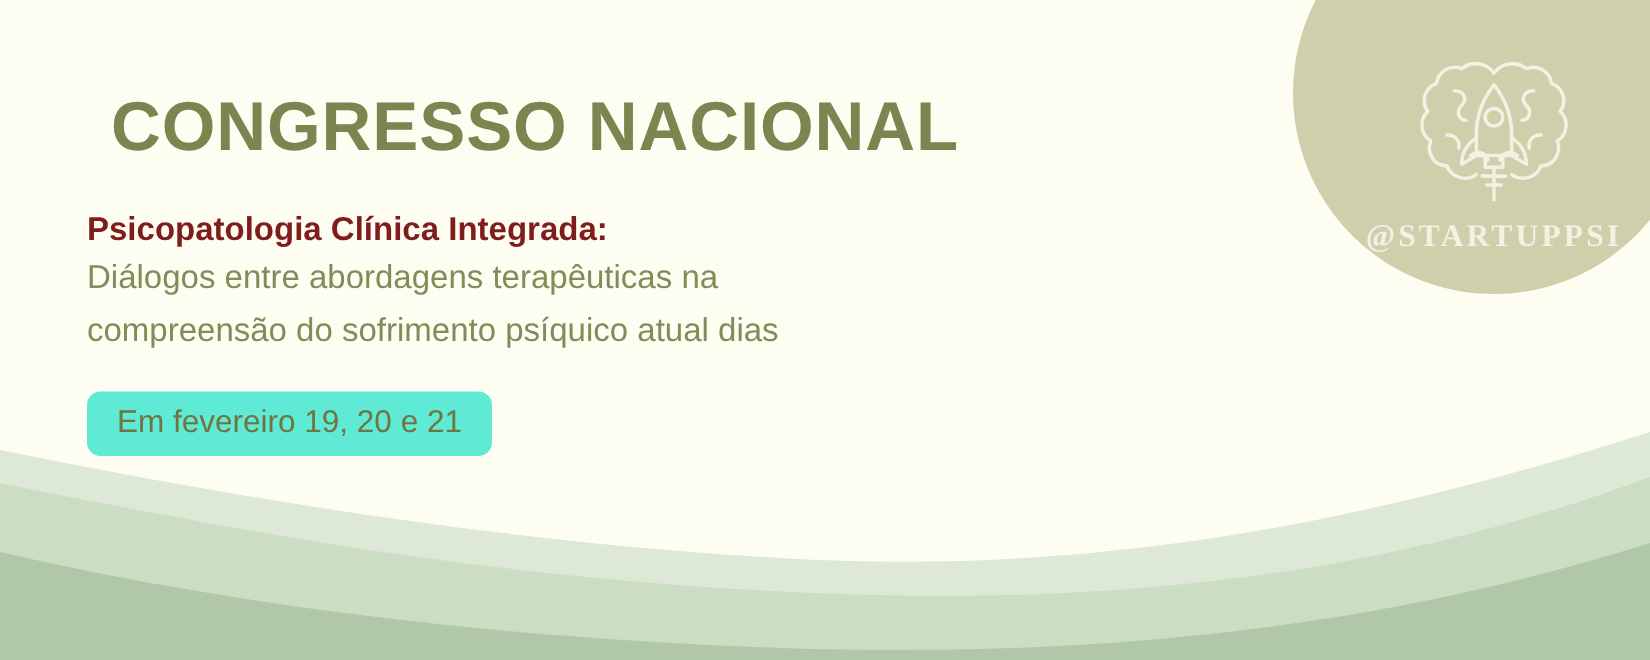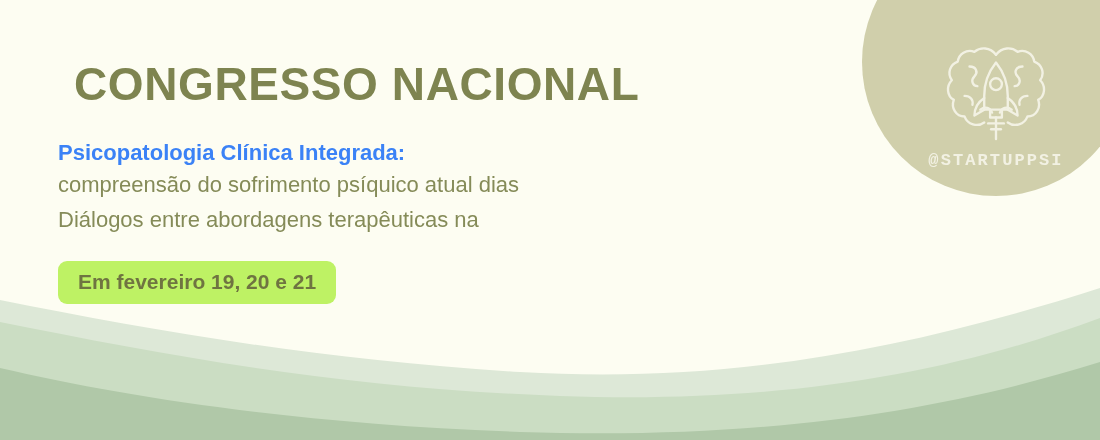--- a/index.html
+++ b/index.html
@@ -46,25 +46,25 @@
     padding-bottom: 26px;
     box-sizing: border-box;
   }
   .brand-mark {
     width: 118px;
     height: 104px;
     display: block;
   }
   .brand-handle {
     margin-top: 6px;
-    font-size: 17px;
+    font-size: 21px;
     font-weight: 700;
     letter-spacing: 2.1px;
     color: #f2f1e3;
-    font-family: Liberation Mono, monospace;
+    font-family: Liberation Serif, serif;
     white-space: nowrap;
   }
   .content {
     position: absolute;
     left: 58px;
     top: 44px;
     width: 740px;
   }
   .headline {
     margin: 16px;
@@ -76,39 +76,39 @@
     font-family: "Liberation Sans", sans-serif;
     white-space: nowrap;
   }
   .subtitle-block {
     margin-top: 30px;
   }
   .subtitle-strong {
     display: block;
     font-size: 22px;
     font-weight: 700;
-    color: #3b82f6;
+    color: #7f1d1d;
     line-height: 1.35;
     white-space: nowrap;
   }
   .subtitle-line {
     display: block;
     font-size: 22px;
     font-weight: 400;
     color: #858b58;
     line-height: 1.58;
     white-space: nowrap;
   }
   .date-badge {
     display: inline-block;
     margin-top: 24px;
-    background: #bef264;
+    background: #5eead4;
     color: #6f7441;
     font-size: 21px;
-    font-weight: 700;
+    font-weight: 400;
     padding: 9px 20px 10px 20px;
     border-radius: 9px;
     white-space: nowrap;
   }
 </style>
 </head>
 <body>
 
 <div class="banner">
 
@@ -140,20 +140,20 @@
       <path d="M60 78 L60 100"></path>
     </svg>
     <div class="brand-handle">@STARTUPPSI</div>
   </div>
 
   <div class="content">
     <h1 class="headline">CONGRESSO NACIONAL</h1>
 
     <div class="subtitle-block">
       <span class="subtitle-strong">Psicopatologia Clínica Integrada:</span>
+      <span class="subtitle-line">Diálogos entre abordagens terapêuticas na</span>
       <span class="subtitle-line">compreensão do sofrimento psíquico atual dias</span>
-      <span class="subtitle-line">Diálogos entre abordagens terapêuticas na</span>
     </div>
 
     <div class="date-badge">Em fevereiro 19, 20 e 21</div>
   </div>
 
 </div>
 
 </body></html>

